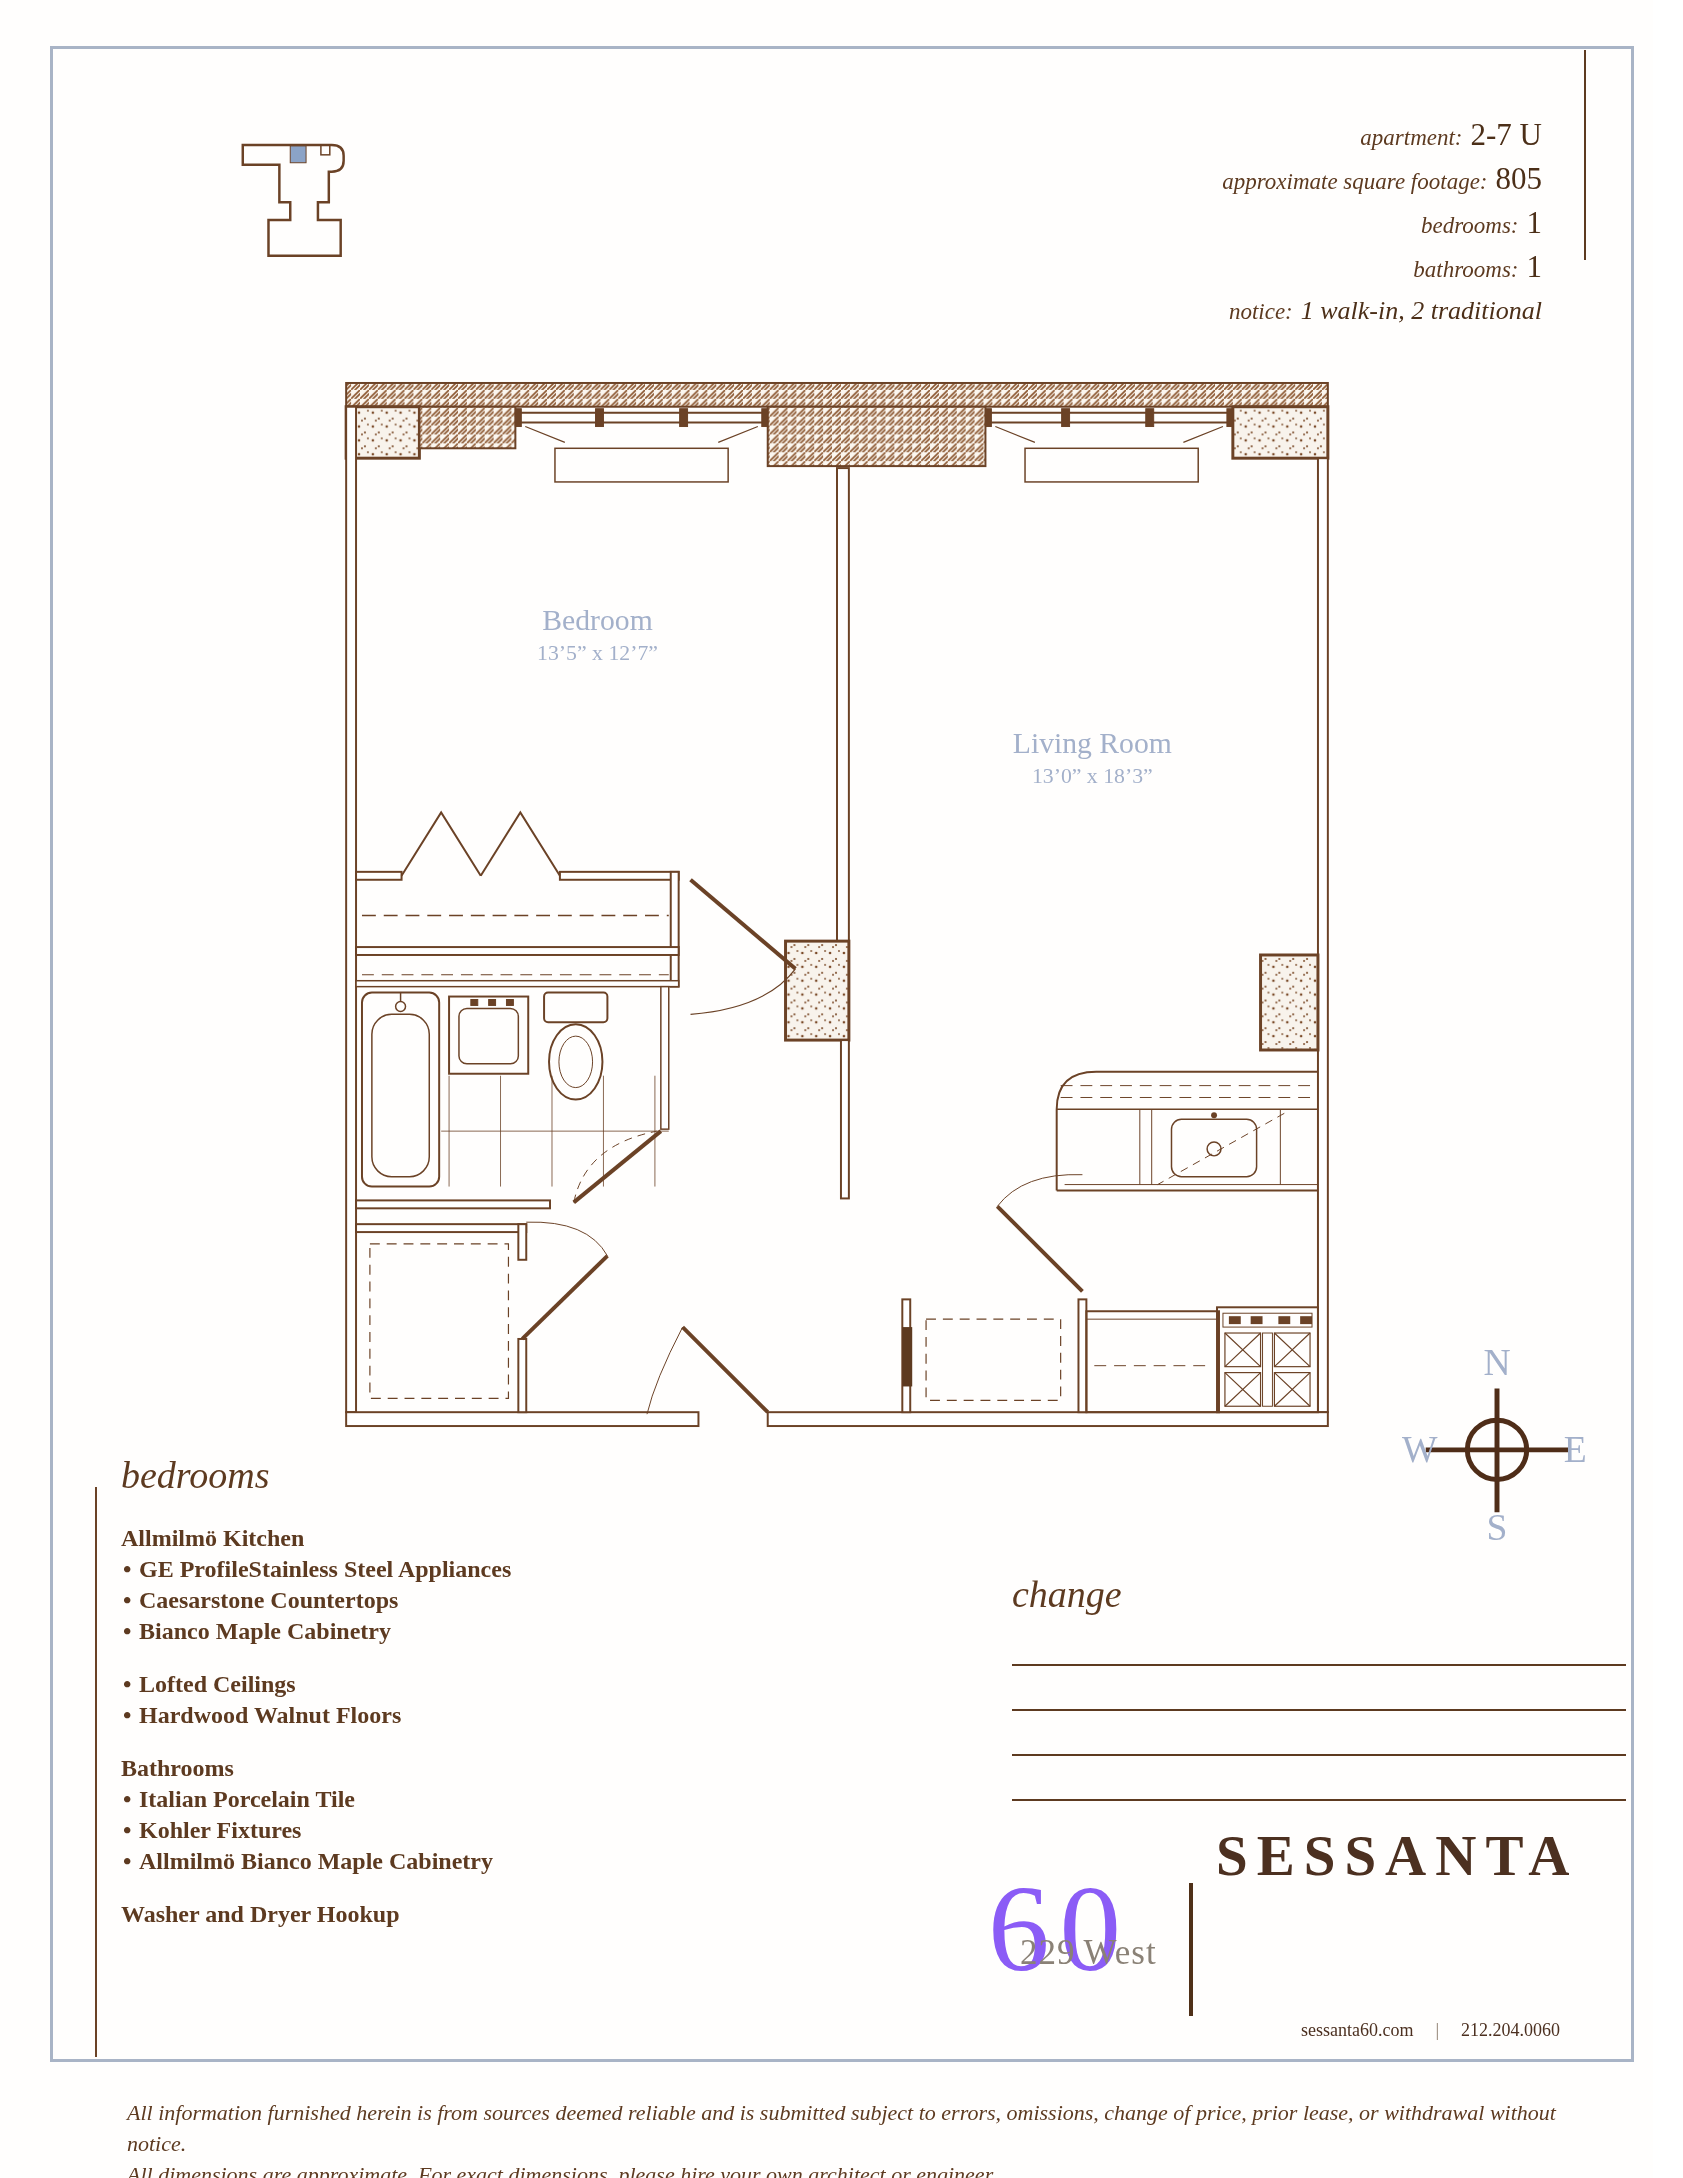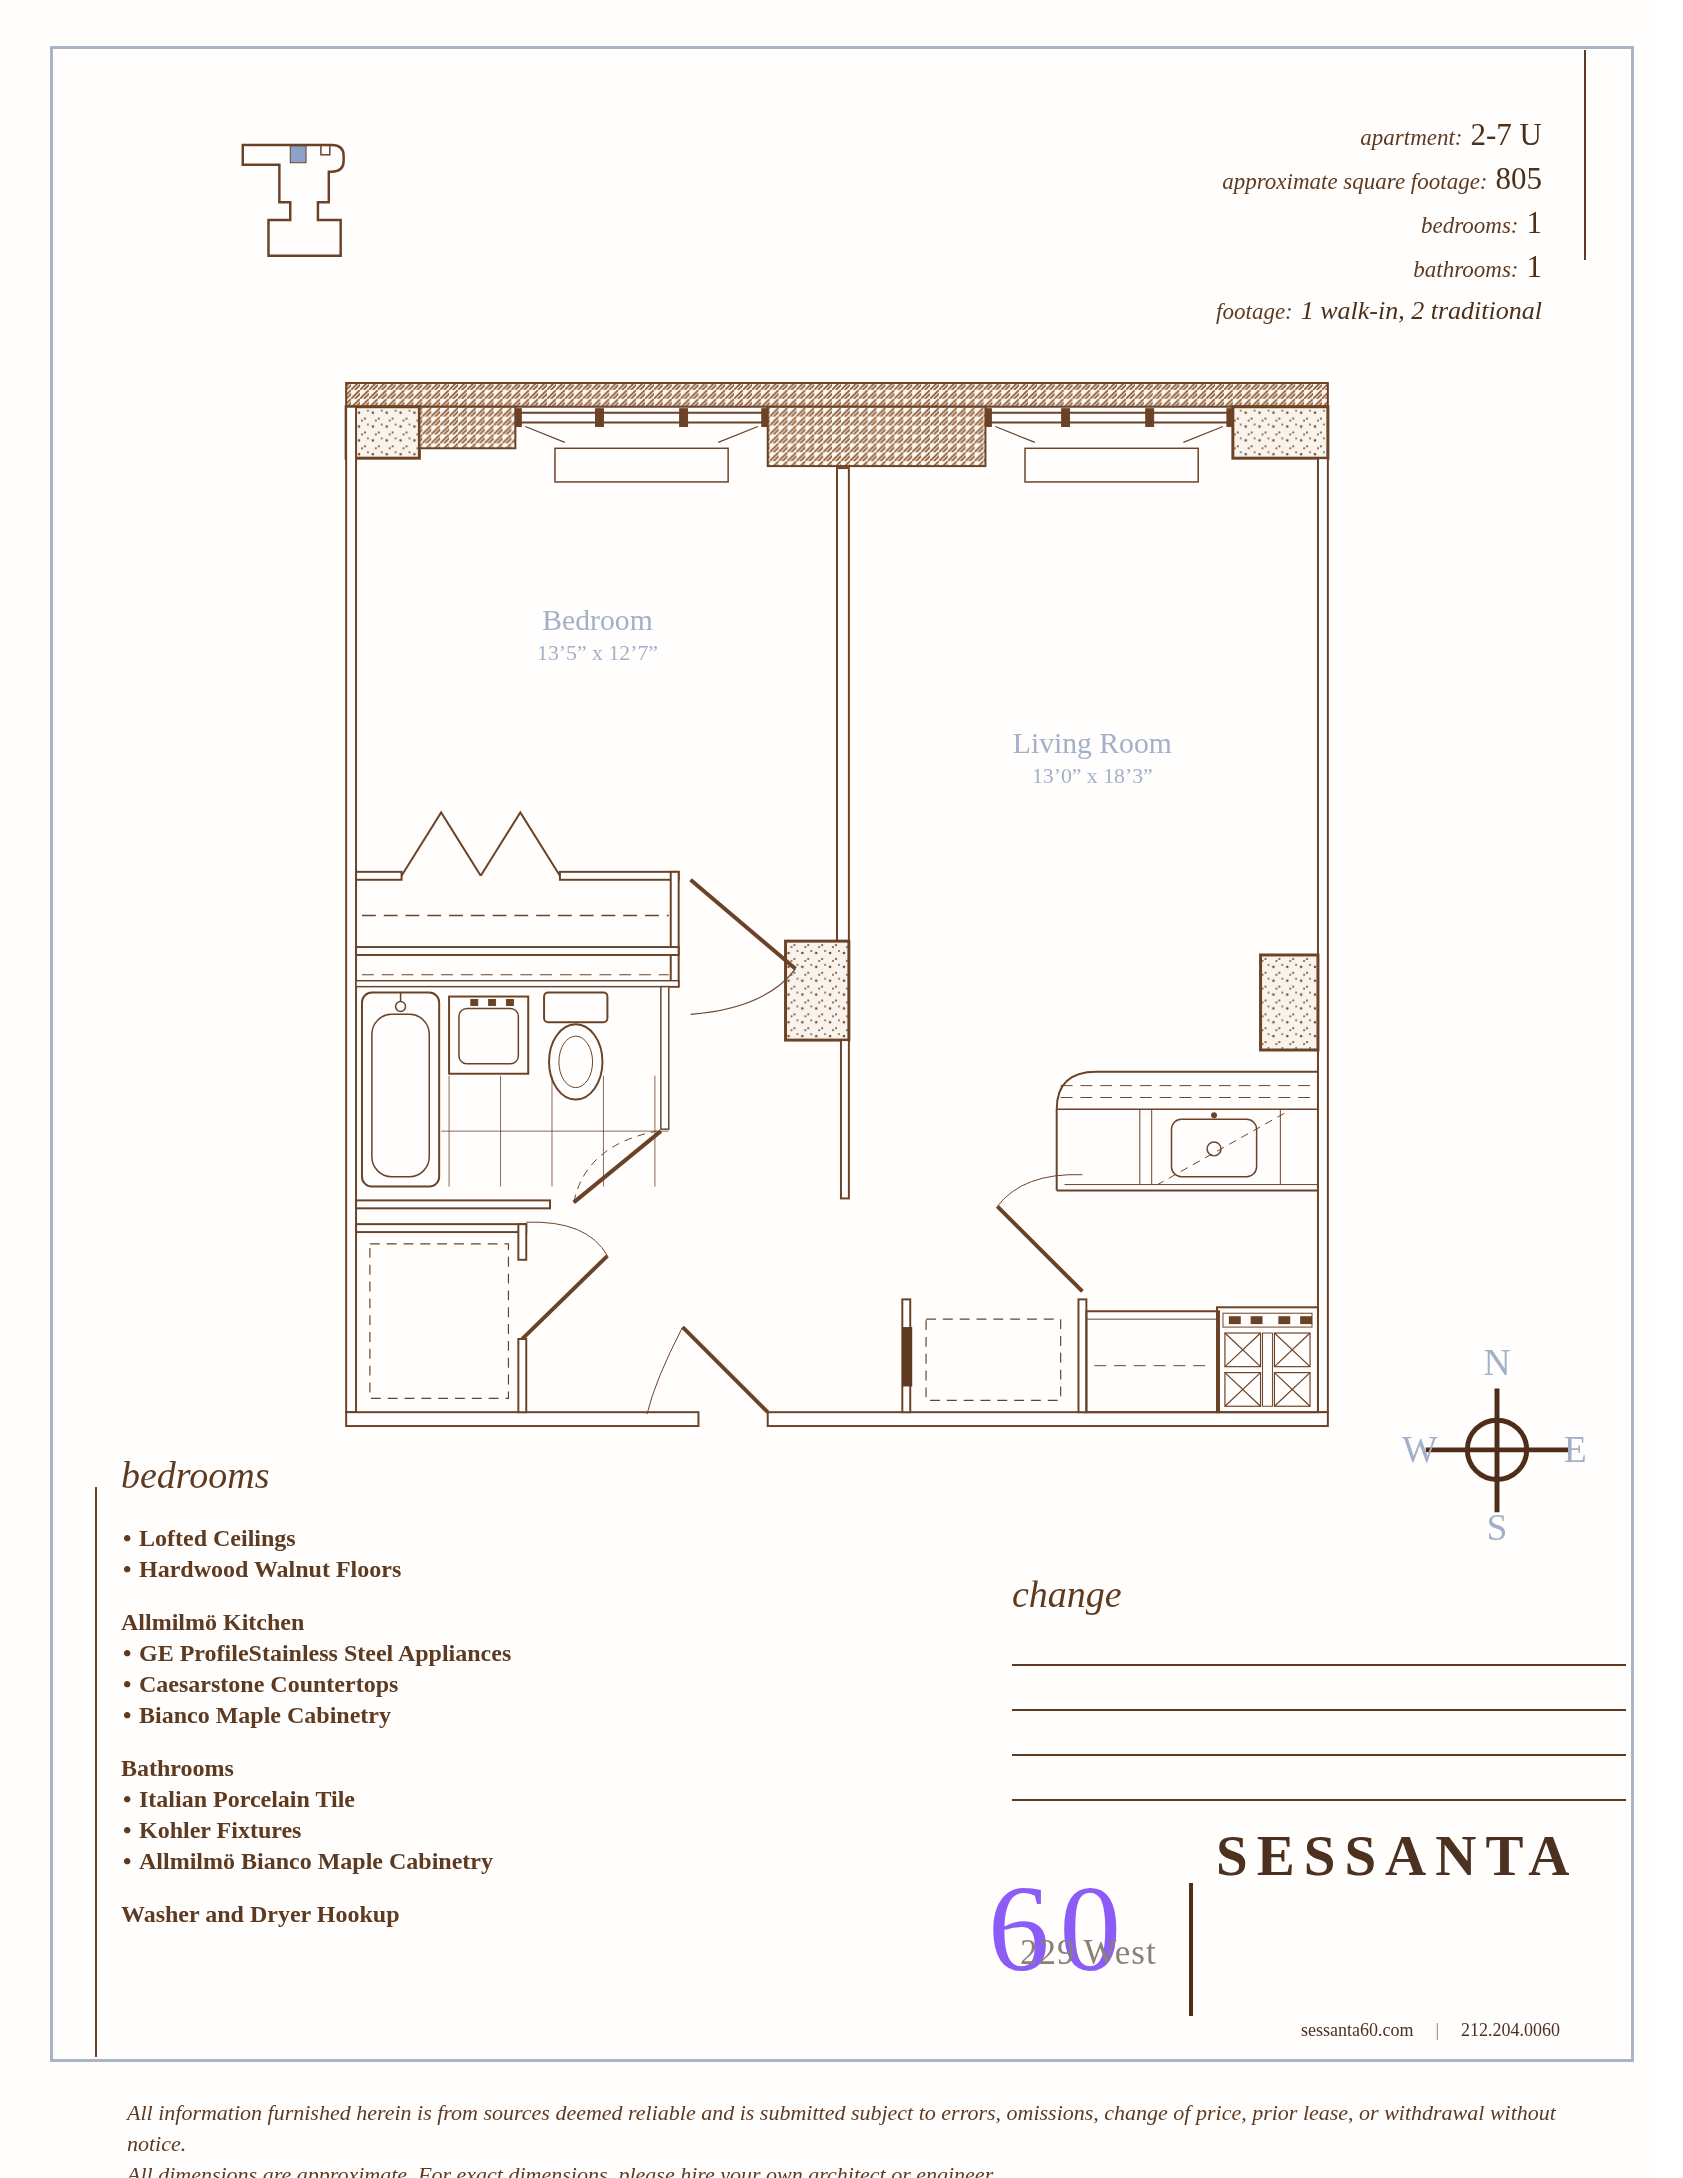--- a/index.html
+++ b/index.html
@@ -58,21 +58,21 @@
 
   <div class="frame"></div>
   <div class="vrule-info"></div>
   <div class="vrule-finishes"></div>
 
   <div class="info">
     <div><span class="lbl">apartment:</span><span class="val">2-7 U</span></div>
     <div><span class="lbl">approximate square footage:</span><span class="val">805</span></div>
     <div><span class="lbl">bedrooms:</span><span class="val">1</span></div>
     <div><span class="lbl">bathrooms:</span><span class="val">1</span></div>
-    <div><span class="lbl">footage:</span><span class="val small">1 walk-in, 2 traditional</span></div>
+    <div><span class="lbl">notice:</span><span class="val small">1 walk-in, 2 traditional</span></div>
   </div>
 
   <svg class="keyplan" width="178" height="208" viewBox="0 0 180 210">
     <g stroke="#6b4226" stroke-width="2.5" fill="none">
       <path d="M20,20 H110 Q122,20 122,31 V36 Q122,47 110,47 H107 V78 H96 V96 H119 V132 H46 V96 H68 V78 H57 V40 H20 Z"></path>
       <rect x="99" y="20" width="9" height="10" stroke-width="1.5"></rect>
     </g>
     <rect x="68" y="21" width="16" height="17" fill="#8ba3c7" stroke="#6b4226" stroke-width="1"></rect>
   </svg>
 
@@ -232,34 +232,34 @@
     </g>
     <text class="cdir" x="100" y="46" text-anchor="middle">N</text>
     <text class="cdir" x="179" y="134" text-anchor="middle">E</text>
     <text class="cdir" x="100" y="213" text-anchor="middle">S</text>
     <text class="cdir" x="22" y="134" text-anchor="middle">W</text>
   </svg>
 
   <div class="finishes">
     <p class="title">bedrooms</p>
     <div class="group">
-      <ul>
-        <li><span>Lofted Ceilings</span></li>
-        <li><span>Hardwood Walnut Floors</span></li>
-      </ul>
-    </div>
-    <div class="group">
       <div class="heading">Allmilmö Kitchen</div>
       <ul>
         <li><span>GE ProfileStainless Steel Appliances</span></li>
         <li><span>Caesarstone Countertops</span></li>
         <li><span>Bianco Maple Cabinetry</span></li>
       </ul>
     </div>
     <div class="group">
+      <ul>
+        <li><span>Lofted Ceilings</span></li>
+        <li><span>Hardwood Walnut Floors</span></li>
+      </ul>
+    </div>
+    <div class="group">
       <div class="heading">Bathrooms</div>
       <ul>
         <li><span>Italian Porcelain Tile</span></li>
         <li><span>Kohler Fixtures</span></li>
         <li><span>Allmilmö Bianco Maple Cabinetry</span></li>
       </ul>
     </div>
     <div class="group">
       <div class="heading">Washer and Dryer Hookup</div>
     </div>

